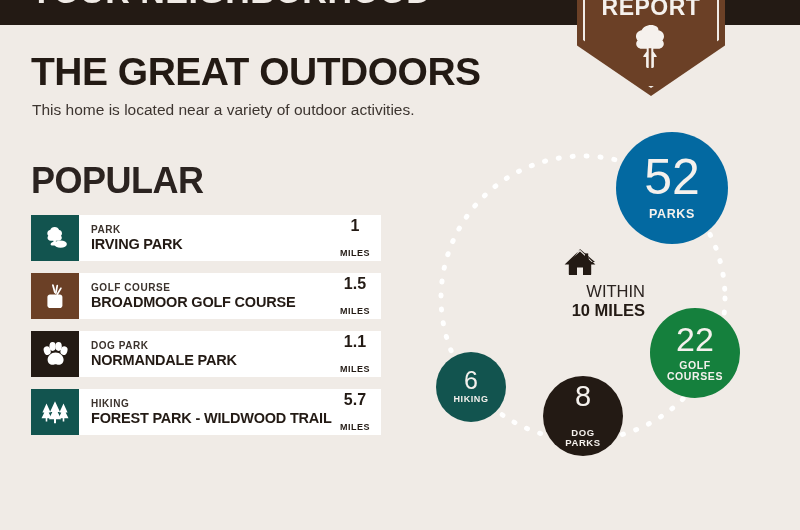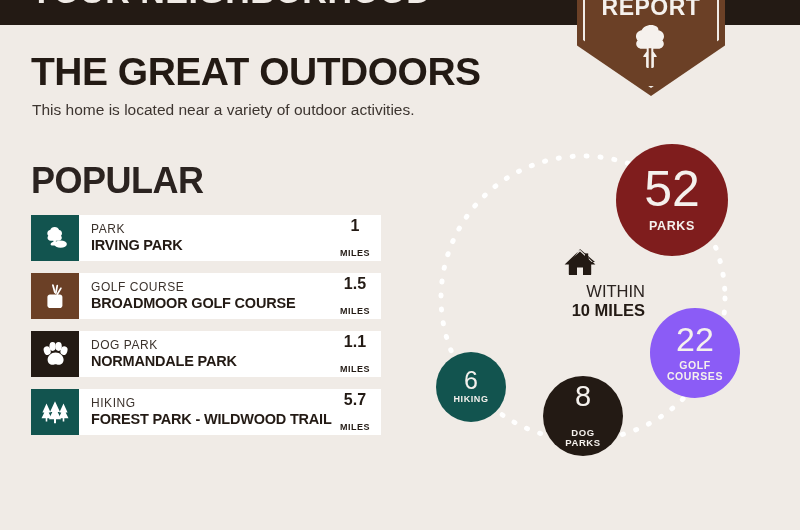--- a/index.html
+++ b/index.html
@@ -72,21 +72,21 @@
   .row-icon {
     width: 48px; flex: 0 0 48px;
     display: flex; align-items: center; justify-content: center;
   }
   .row-body {
     flex: 1 1 auto; display: flex; align-items: center;
     padding-left: 12px; min-width: 0;
   }
   .row-text { display: flex; flex-direction: column; justify-content: center; }
   .row-cat {
-    font-size: 12px; font-weight: normal; letter-spacing: .55px;
+    font-size: 10px; font-weight: bold; letter-spacing: .55px;
     color: #3b322c; line-height: 1.2; margin-bottom: 1px;
   }
   .row-name {
     font-size: 14.5px; font-weight: bold; letter-spacing: -0.2px;
     color: #231a14; line-height: 1.1; white-space: nowrap;
   }
   .row-dist {
     flex: 0 0 auto; padding: 0 11px 0 6px;
     display: flex; flex-direction: column;
     align-items: center; justify-content: center;
@@ -105,25 +105,25 @@
 
   .bubble {
     position: absolute; border-radius: 50%;
     display: flex; flex-direction: column;
     align-items: center; justify-content: center;
     color: #f5f1ed; text-align: center;
   }
   .b-num { font-weight: normal; line-height: .95; }
   .b-lab { font-weight: bold; letter-spacing: .6px; line-height: 1.1; }
 
-  .b-parks { left: 216px; top: 14px; width: 112px; height: 112px; background: #7f1d1d; }
+  .b-parks { left: 216px; top: 2px; width: 112px; height: 112px; background: #0369a1; }
   .b-parks .b-num { font-size: 50px; }
   .b-parks .b-lab { font-size: 12.5px; margin-top: 6px; }
 
-  .b-golf { left: 250px; top: 178px; width: 90px; height: 90px; background: #8b5cf6; }
+  .b-golf { left: 250px; top: 178px; width: 90px; height: 90px; background: #15803d; }
   .b-golf .b-num { font-size: 34px; }
   .b-golf .b-lab { font-size: 10.5px; margin-top: 4px; }
 
   .b-dog { left: 143px; top: 246px; width: 80px; height: 80px; background: #231a14; }
   .b-dog .b-num { font-size: 29px; }
   .b-dog .b-lab { font-size: 9.5px; margin-top: 17px; }
 
   .b-hike { left: 36px; top: 222px; width: 70px; height: 70px; background: #12544f; }
   .b-hike .b-num { font-size: 25px; }
   .b-hike .b-lab { font-size: 9px; margin-top: 3px; }

